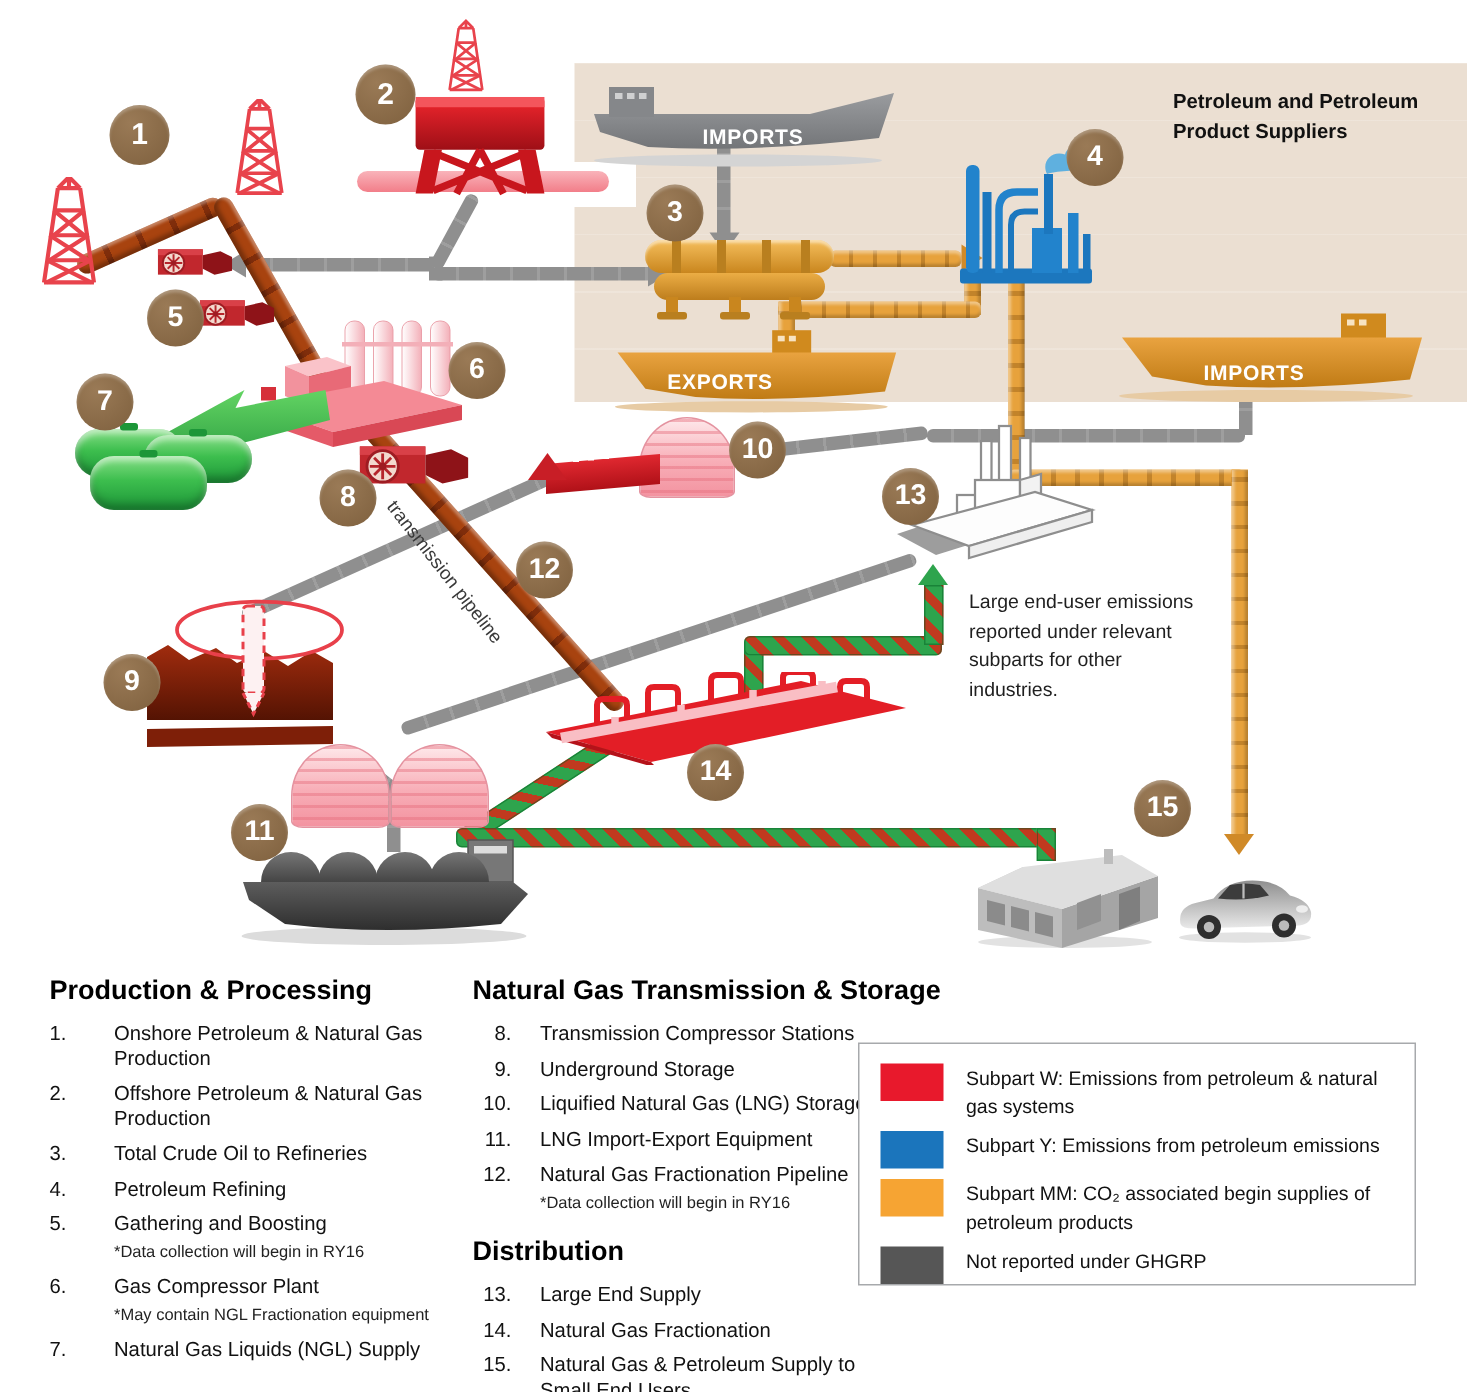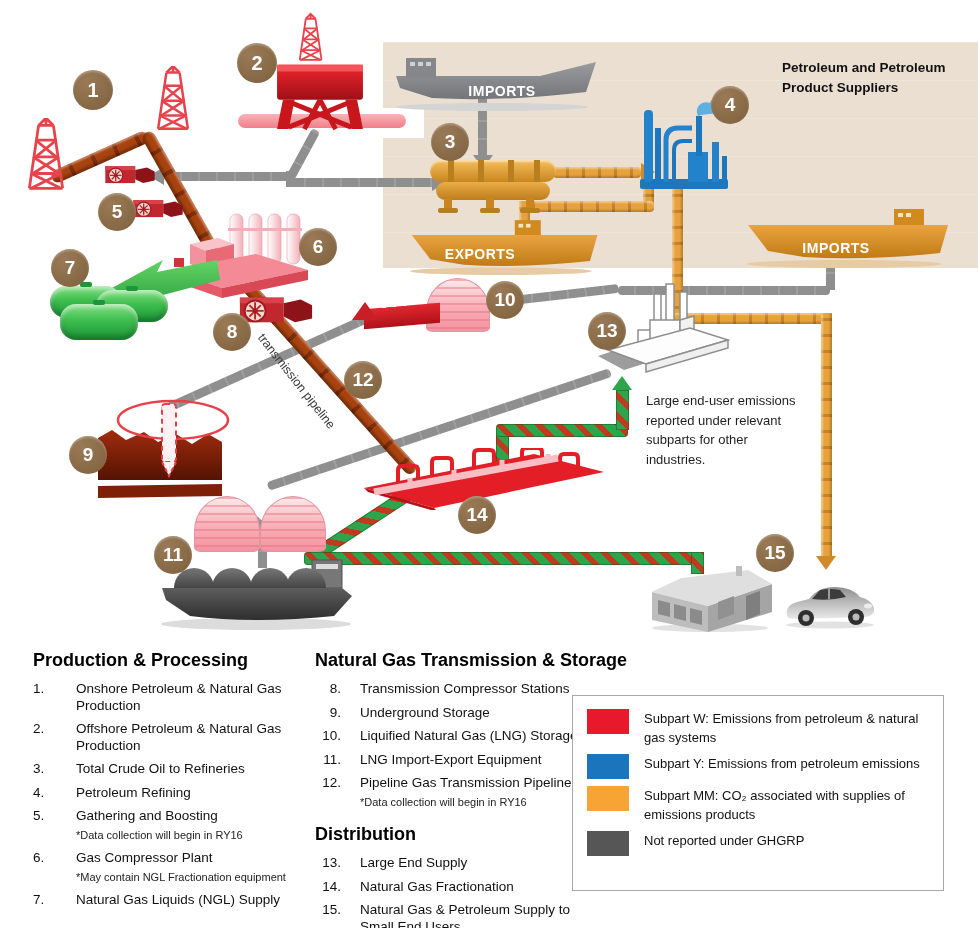--- a/index.html
+++ b/index.html
@@ -58,21 +58,21 @@
   .col{position:absolute;}
   .col h3{margin:0 0 10px 0;font-size:18px;font-weight:bold;color:#000;}
   .li{display:flex;margin-bottom:7px;font-size:13.5px;line-height:16.5px;color:#111;}
   .li .num{flex:0 0 24px;margin-right:7px;}
   .col2 .li .num{flex:0 0 26px;text-align:right;}
   .li .body{flex:1;margin-left:12px;}
   .note{font-size:11px;color:#222;margin-top:2px;}
   .col1 .body{max-width:218px;}
   .col2 .body{max-width:238px;}
   .subhead{margin:14px 0 10px 0 !important;}
-  .legend{position:absolute;left:572px;top:695px;width:372px;height:196px;border:1.5px solid #A7A9AC;
+  .legend{position:absolute;left:572px;top:695px;width:372px;height:162px;border:1.5px solid #A7A9AC;
     background:#fff;box-sizing:border-box;padding:13px 14px;}
   .lrow{display:flex;margin-bottom:7px;}
   .lsw{flex:0 0 42px;height:25px;margin-right:15px;}
   .llabel{font-size:13px;line-height:19px;color:#111;max-width:295px;}
 </style>
 </head>
 <body>
 
 <div class="stage">
 
@@ -380,21 +380,21 @@
   <div class="marker" style="left:98px;top:193px;">5</div>
   <div class="marker" style="left:299px;top:228px;">6</div>
   <div class="marker" style="left:51px;top:249px;">7</div>
   <div class="marker" style="left:213px;top:313px;">8</div>
   <div class="marker" style="left:69px;top:436px;">9</div>
   <div class="marker" style="left:486px;top:281px;">10</div>
   <div class="marker" style="left:154px;top:536px;">11</div>
   <div class="marker" style="left:344px;top:361px;">12</div>
   <div class="marker" style="left:588px;top:312px;">13</div>
   <div class="marker" style="left:458px;top:496px;">14</div>
-  <div class="marker" style="left:756px;top:534px;">15</div>
+  <div class="marker" style="left:756px;top:520px;">15</div>
 
   <div class="col col1" style="left:33px;top:650px;width:280px;">
     <h3>Production &amp; Processing</h3>
     <div class="li">
         <span class="num">1.</span>
         <span class="body">Onshore Petroleum &amp; Natural Gas Production</span>
       </div>
     <div class="li">
         <span class="num">2.</span>
         <span class="body">Offshore Petroleum &amp; Natural Gas Production</span>
@@ -436,21 +436,21 @@
     <div class="li">
         <span class="num">10.</span>
         <span class="body">Liquified Natural Gas (LNG) Storage</span>
       </div>
     <div class="li">
         <span class="num">11.</span>
         <span class="body">LNG Import-Export Equipment</span>
       </div>
     <div class="li">
         <span class="num">12.</span>
-      <span class="body"><span>Pipeline Gas Transmission Pipeline</span>
+      <span class="body"><span>Natural Gas Fractionation Pipeline</span>
         <div class="note">*Data collection will begin in RY16</div></span>
       </div>
     <h3 class="subhead">Distribution</h3>
     <div class="li">
         <span class="num">13.</span>
         <span class="body">Large End Supply</span>
       </div>
     <div class="li">
         <span class="num">14.</span>
         <span class="body">Natural Gas Fractionation</span>
@@ -465,21 +465,21 @@
     <div class="lrow">
       <div class="lsw" style="background-color: rgb(232, 25, 44);"></div>
       <div class="llabel">Subpart W: Emissions from petroleum &amp; natural gas systems</div>
     </div>
     <div class="lrow">
       <div class="lsw" style="background-color: rgb(27, 117, 188);"></div>
       <div class="llabel">Subpart Y: Emissions from petroleum emissions</div>
     </div>
     <div class="lrow">
       <div class="lsw" style="background-color: rgb(246, 164, 51);"></div>
-      <div class="llabel">Subpart MM: CO₂ associated with supplies of emissions products</div>
+      <div class="llabel">Subpart MM: CO₂ associated begin supplies of petroleum products</div>
     </div>
     <div class="lrow">
       <div class="lsw" style="background-color: rgb(86, 86, 86);"></div>
       <div class="llabel">Not reported under GHGRP</div>
     </div>
   </div>
 
 </div>
 
 </body></html>

